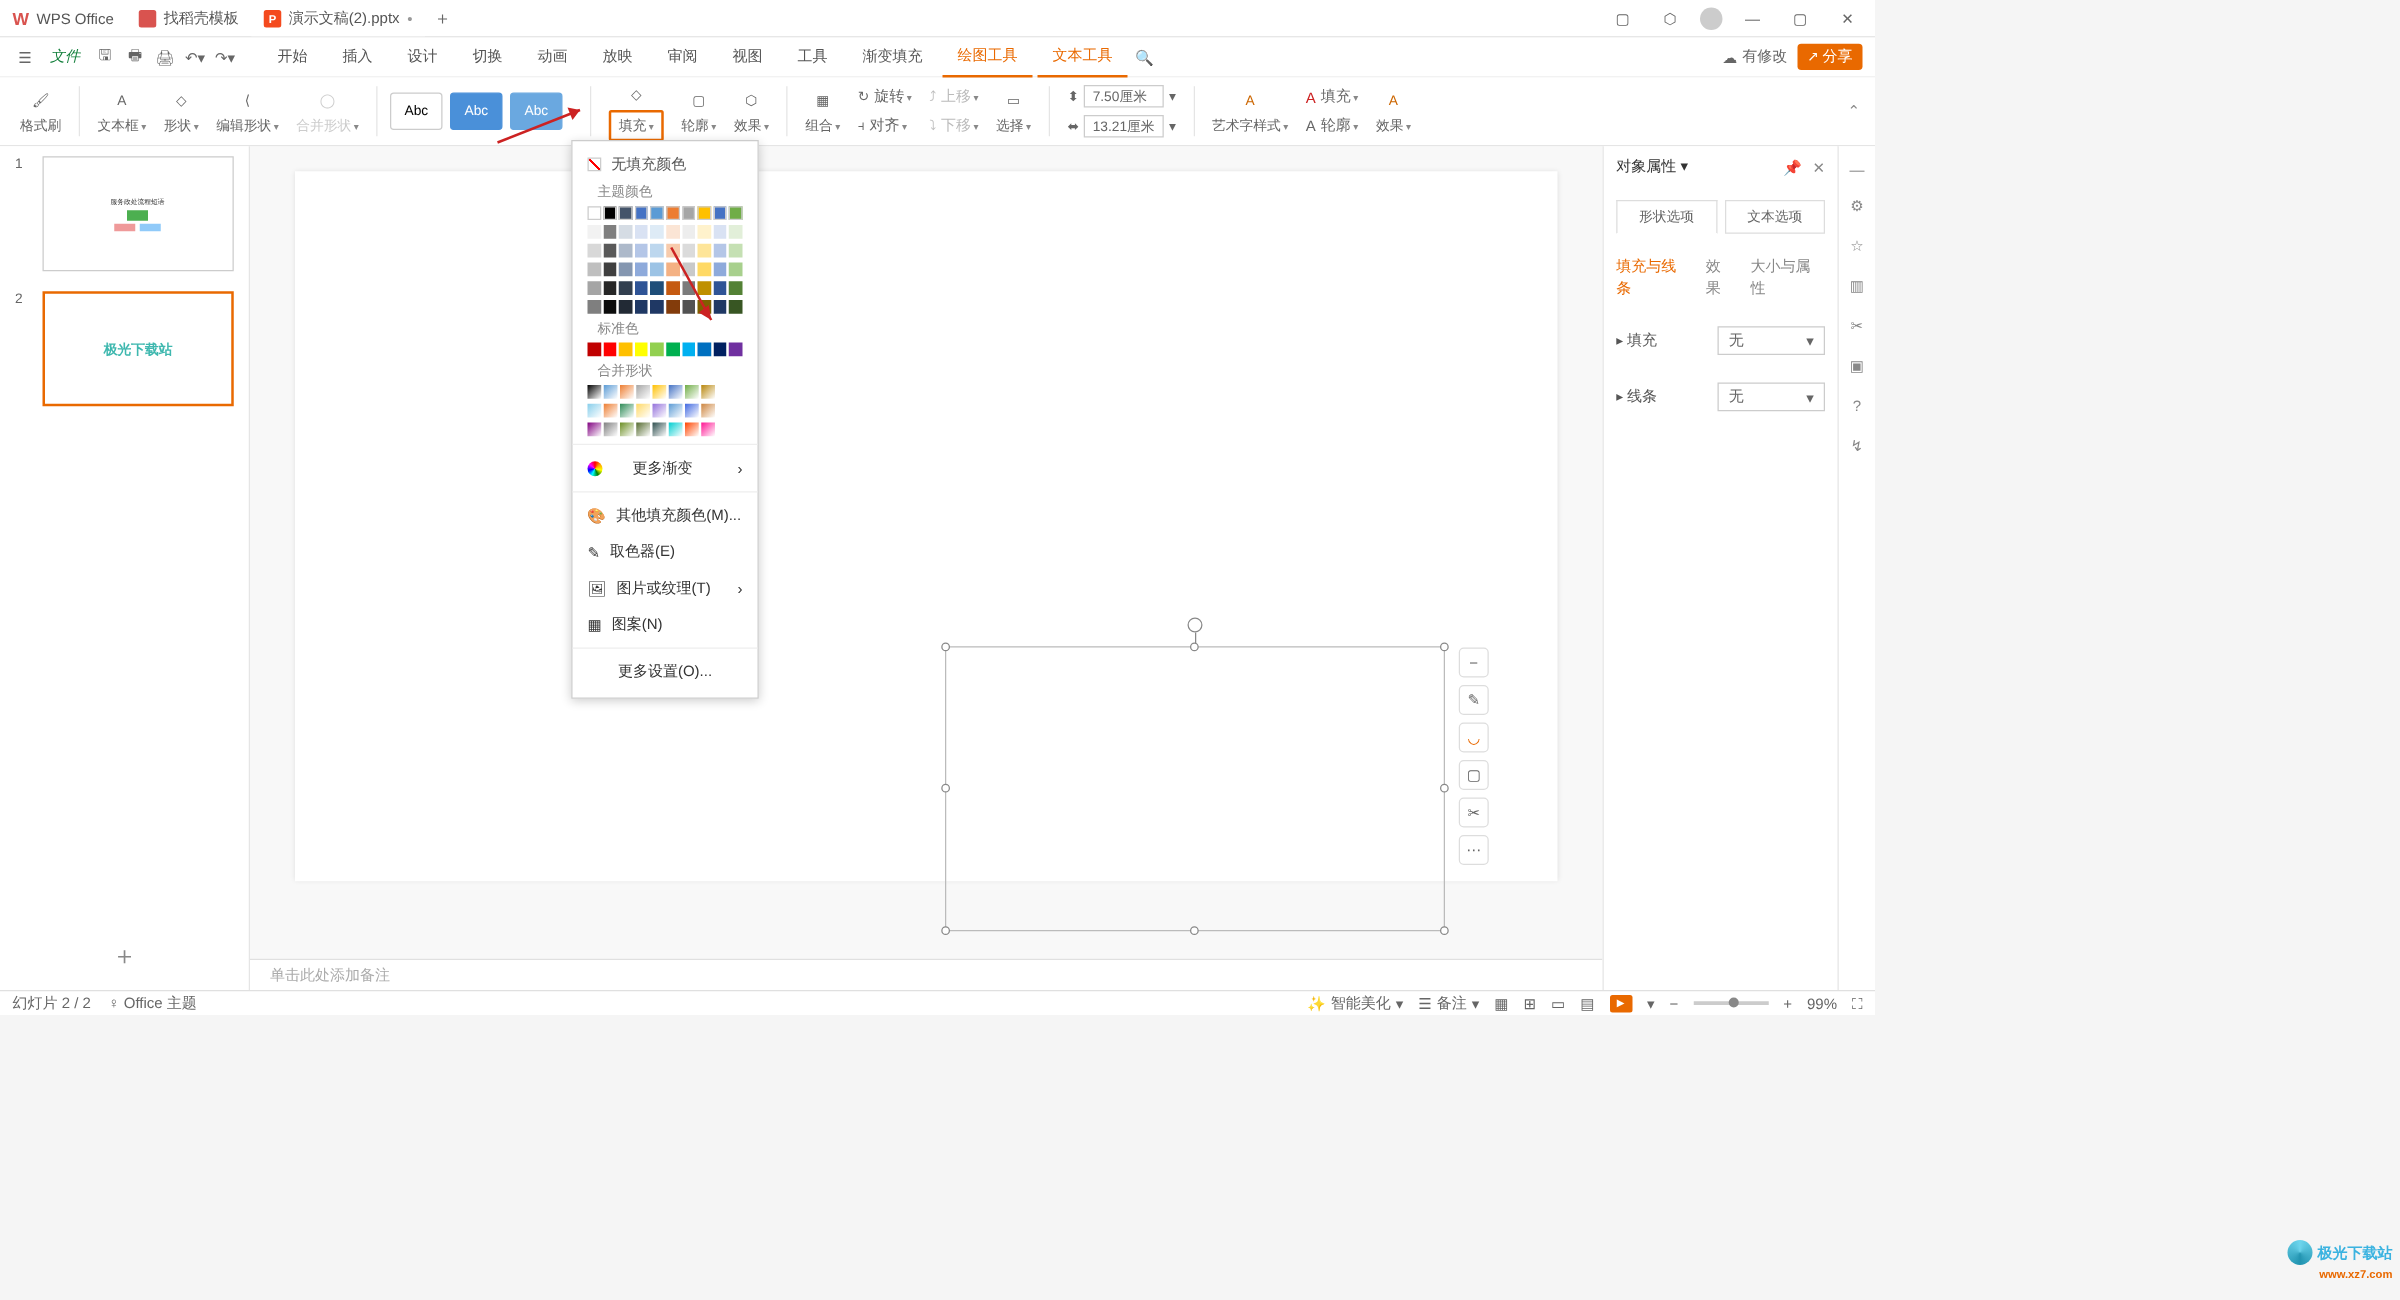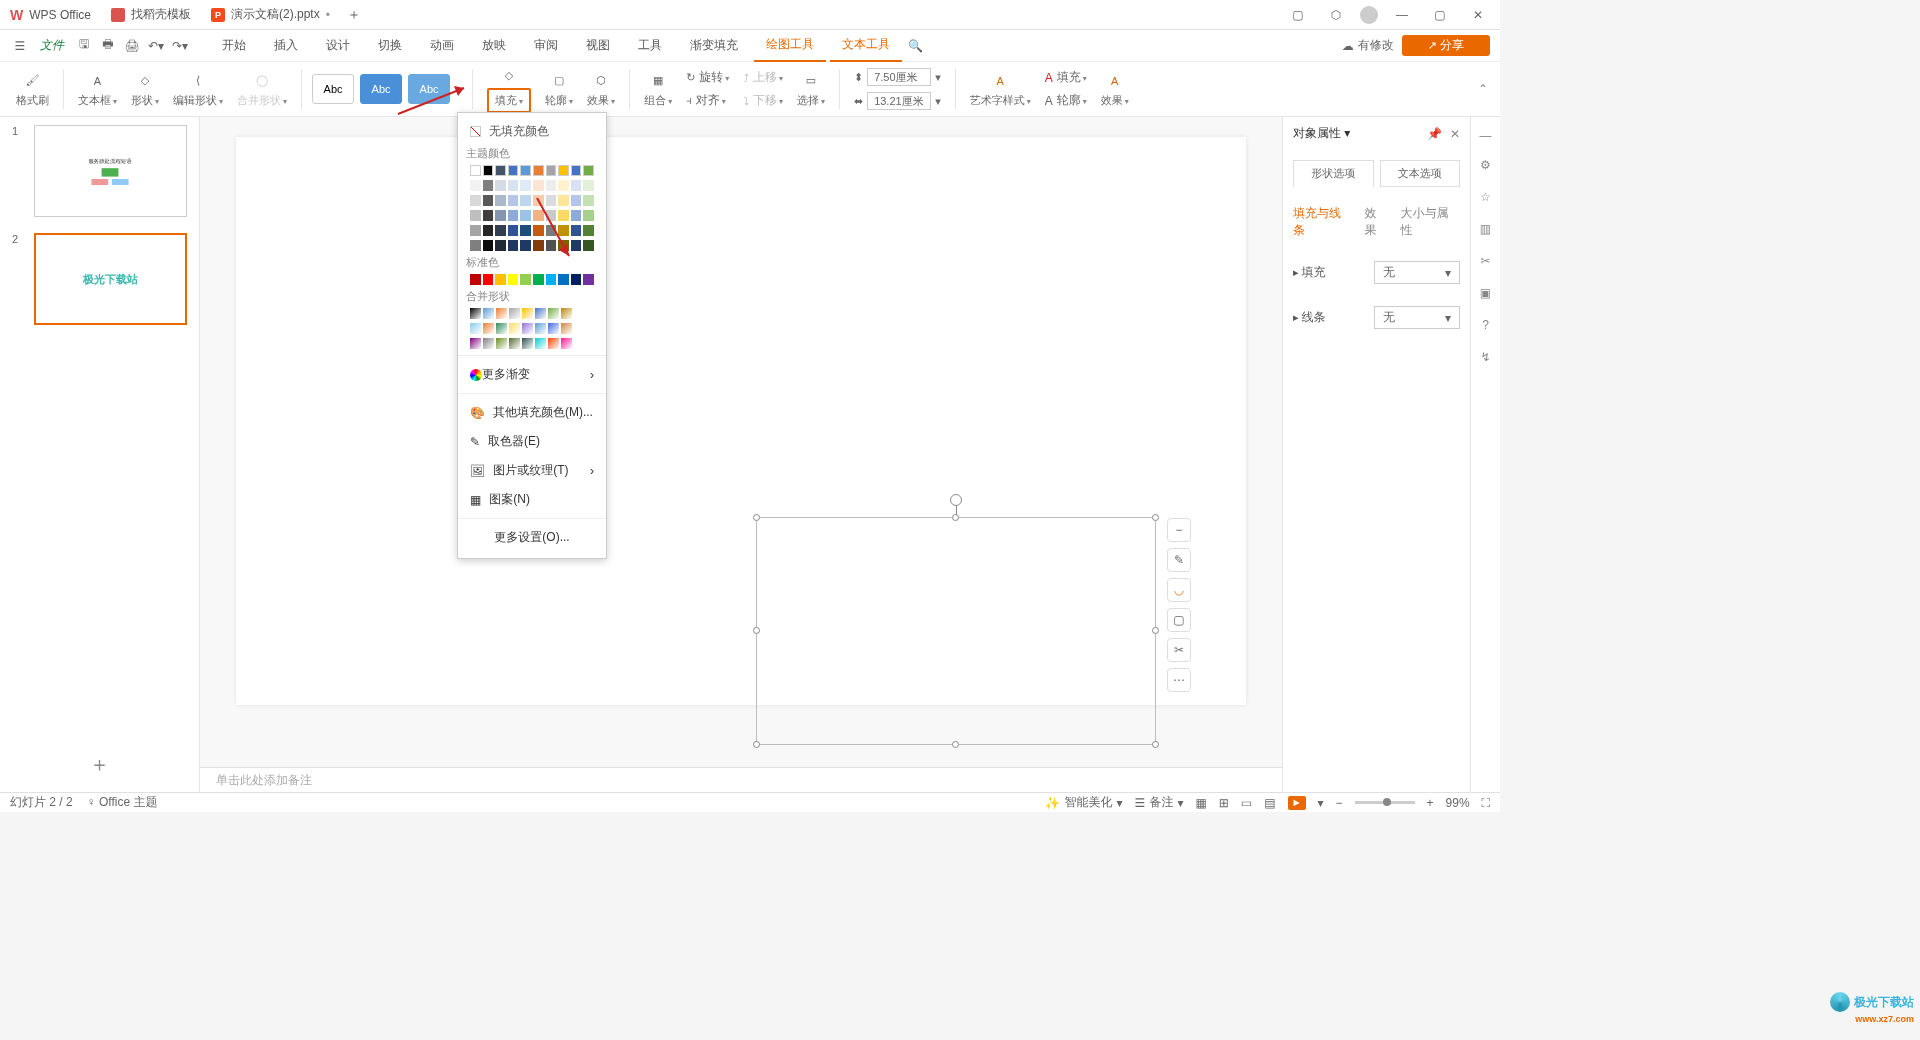--- a/index.html
+++ b/index.html
@@ -15,21 +15,21 @@
 .dk-logo { width: 14px; height: 14px; background: #d9534f; border-radius: 2px; }
 .p-logo { width: 14px; height: 14px; background: #f44a1e; color: #fff; border-radius: 2px; display: flex; align-items: center; justify-content: center; font-size: 9px; font-weight: bold; }
 .avatar { width: 18px; height: 18px; border-radius: 50%; background: #ccc; }
 
 .menubar { height: 32px; background: #fff; display: flex; align-items: center; padding: 0 10px; gap: 4px; border-bottom: 1px solid #eee; }
 .menu-icon { width: 20px; height: 20px; display: flex; align-items: center; justify-content: center; color: #666; cursor: pointer; }
 .menu-file { color: #15803d; padding: 0 6px; cursor: pointer; font-style: italic; }
 .menu-tab { padding: 0 12px; height: 32px; display: flex; align-items: center; color: #555; cursor: pointer; }
 .menu-tab.active { color: #e96900; border-bottom: 2px solid #e96900; }
 .menubar-right { margin-left: auto; display: flex; align-items: center; gap: 8px; }
-.share-btn { background: #e96900; color: #fff; padding: 2px 26px; border-radius: 3px; cursor: pointer; font-size: 11px; }
+.share-btn { background: #e96900; color: #fff; padding: 2px 8px; border-radius: 3px; cursor: pointer; font-size: 11px; }
 .pending { color: #666; display: flex; align-items: center; gap: 4px; }
 
 .toolbar { height: 55px; background: #fff; display: flex; align-items: center; padding: 0 12px; gap: 6px; border-bottom: 1px solid #e5e5e5; }
 .tb-group { display: flex; flex-direction: column; align-items: center; gap: 2px; padding: 0 4px; cursor: pointer; color: #666; }
 .tb-group span { font-size: 11px; }
 .tb-sep { width: 1px; height: 40px; background: #e5e5e5; margin: 0 4px; }
 .tb-icon { width: 20px; height: 20px; display: flex; align-items: center; justify-content: center; }
 .tb-small { display: flex; flex-direction: column; gap: 2px; }
 .tb-small-row { display: flex; align-items: center; gap: 4px; font-size: 11px; color: #666; padding: 2px 4px; cursor: pointer; }
 .tb-small-row.disabled { color: #bbb; }
@@ -91,21 +91,21 @@
 .side-ic { width:20px; height:20px; color:#888; cursor:pointer; display:flex; align-items:center; justify-content:center; }
 
 .statusbar { height: 20px; display: flex; align-items: center; background: #fff; border-top: 1px solid #e0e0e0; padding: 0 10px; gap: 14px; color:#666; font-size:11px; }
 .statusbar .right { margin-left: auto; display:flex; align-items:center; gap: 12px; }
 .status-btn { display:flex; align-items:center; gap:4px; cursor:pointer; }
 .play-btn { width:18px; height:14px; background:#e96900; color:#fff; display:flex; align-items:center; justify-content:center; border-radius:2px; font-size:8px; }
 
 
 .fill-popup { position: absolute; left: 457px; top: 112px; width: 150px; background:#fff; border: 1px solid #ccc; box-shadow: 0 2px 8px rgba(0,0,0,0.2); z-index: 100; padding: 6px 0; }
 .popup-row { display: flex; align-items: center; gap: 8px; padding: 4px 12px; cursor:pointer; color:#555; }
-.popup-label { font-size: 11px; color: #888; padding: 2px 8px; font-family: Liberation Serif, serif; }
+.popup-label { font-size: 11px; color: #888; padding: 2px 20px; font-family: Liberation Serif, serif; }
 .swatch-row { display:flex; gap:2px; padding: 2px 12px; }
 .sw { width:11px; height:11px; cursor:pointer; }
 .sw-border { border:1px solid #ccc; }
 .nofill-sw { width:11px; height:11px; border:1px solid #ccc; background: linear-gradient(to top right, transparent 45%, red 45%, red 55%, transparent 55%); }
 .menu-item { display:flex; align-items:center; justify-content: space-between; padding: 6px 12px; cursor:pointer; color:#333; font-size:11px; }
 .sep-line { height:1px; background:#eee; margin: 4px 0; }
 .grad-sw { width:11px; height:11px; }
 .rainbow-circle { width:12px; height:12px; border-radius:50%; background: conic-gradient(red,orange,yellow,green,cyan,blue,magenta,red); display:inline-block; }
 
 
@@ -501,21 +501,21 @@
         <div class="grad-sw" style="background: linear-gradient(135deg, rgb(107, 142, 35), rgb(255, 255, 255));"></div>
         <div class="grad-sw" style="background: linear-gradient(135deg, rgb(85, 107, 47), rgb(255, 255, 255));"></div>
         <div class="grad-sw" style="background: linear-gradient(135deg, rgb(47, 79, 79), rgb(255, 255, 255));"></div>
         <div class="grad-sw" style="background: linear-gradient(135deg, rgb(0, 206, 209), rgb(255, 255, 255));"></div>
         <div class="grad-sw" style="background: linear-gradient(135deg, rgb(255, 69, 0), rgb(255, 255, 255));"></div>
         <div class="grad-sw" style="background: linear-gradient(135deg, rgb(255, 20, 147), rgb(255, 255, 255));"></div>
       </div>
     </div>
   <div class="sep-line"></div>
   <div class="menu-item">
-      <span style="display:flex;gap:0;align-items:center">
+      <span style="display:flex;gap:24px;align-items:center">
         <span class="rainbow-circle"></span>
         <span>更多渐变</span>
       </span>
       <span>›</span>
     </div>
   <div class="sep-line"></div>
   <div class="menu-item">
       <span style="display:flex;gap:8px;align-items:center">
         <span>🎨</span>
         <span>其他填充颜色(M)...</span>

